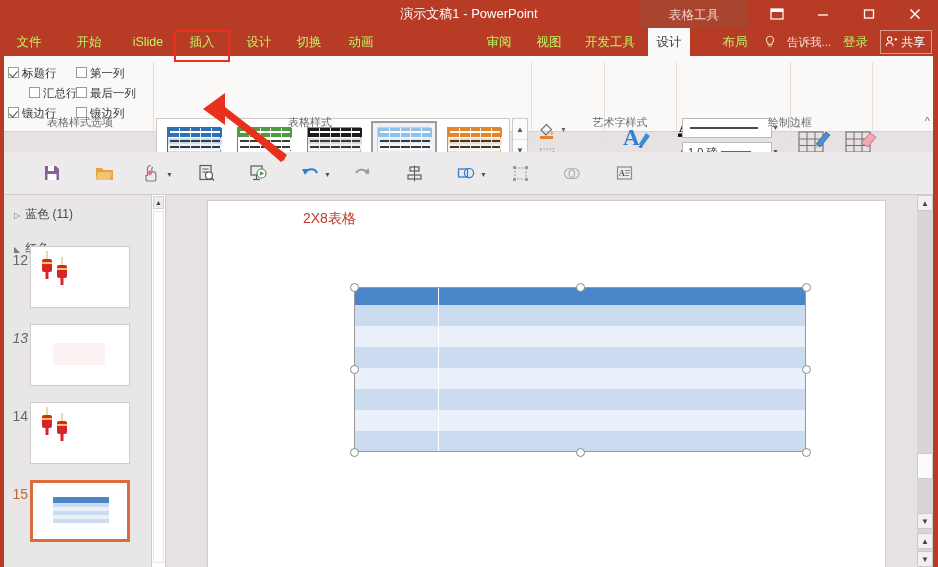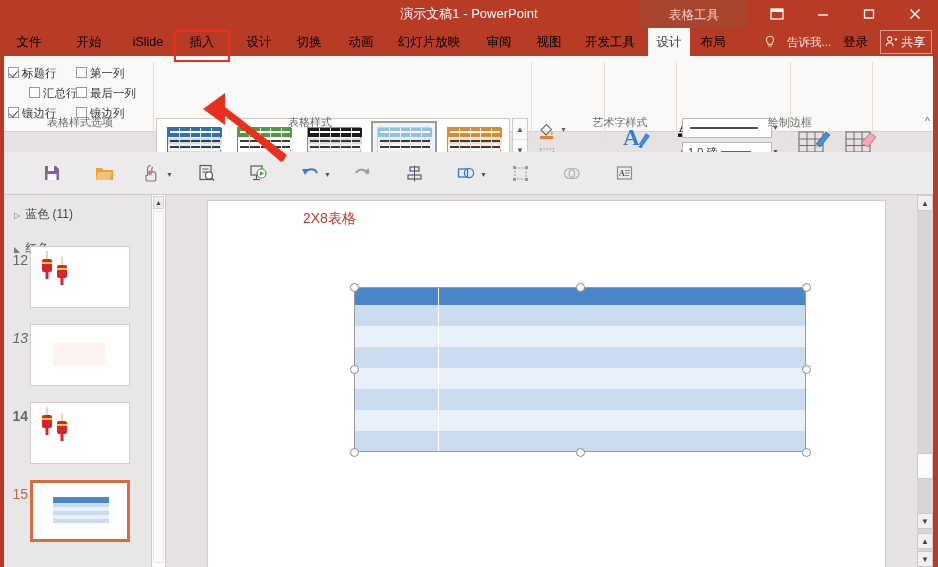--- a/index.html
+++ b/index.html
@@ -33,21 +33,21 @@
   }
   .win-btn svg { display: block; }
 
   
   .tabstrip {
     position: absolute; top: 28px; left: 0; width: 938px; height: 28px;
     background: #b83b26;
   }
   .tab {
     position: absolute; top: 0; height: 28px; line-height: 28px;
-    color: #000000; font-size: 12.5px; text-align: center; padding: 0 7px;
+    color: #bef264; font-size: 12.5px; text-align: center; padding: 0 7px;
     white-space: nowrap;
   }
   .tab.active {
     background: #faf9f8; color: #3b3b3b;
   }
   .tellme { color: #f6dcd5; font-size: 11.5px; }
   .share-box {
     position: absolute; top: 2px; height: 24px; border: 1px solid #d99b8b;
     color: #fff; font-size: 12px; line-height: 22px; padding: 0 6px 0 4px;
   }
@@ -246,26 +246,25 @@
       </svg>
     <span>共享</span>
   </div>
 <div class="tab" style="left: 8px; width: 42px;">文件</div>
     <div class="tab" style="left: 68px; width: 42px;">开始</div>
     <div class="tab" style="left: 124px; width: 48px;">iSlide</div>
     <div class="tab" style="left: 180px; width: 44px;">插入</div>
     <div class="tab" style="left: 238px; width: 42px;">设计</div>
     <div class="tab" style="left: 288px; width: 42px;">切换</div>
     <div class="tab" style="left: 340px; width: 42px;">动画</div>
-    <div class="tab" style="left: 390px; width: 78px;">幻灯片放映</div>
     <div class="tab" style="left: 478px; width: 42px;">审阅</div>
     <div class="tab" style="left: 528px; width: 42px;">视图</div>
     <div class="tab" style="left: 578px; width: 62px;">开发工具</div>
     <div class="tab active" style="left: 648px; width: 42px;">设计</div>
-    <div class="tab" style="left: 692px; width: 42px;">布局</div>
+    <div class="tab" style="left: 714px; width: 42px;">布局</div>
   </div>
 
 <div class="ribbon">
 
   <div class="grp-sep" style="left:153px"></div>
   <div class="grp-sep" style="left:531px"></div>
   <div class="grp-sep" style="left:604px"></div>
   <div class="grp-sep" style="left:676px"></div>
   <div class="grp-sep" style="left:790px"></div>
   <div class="grp-sep" style="left:872px"></div>
@@ -631,21 +630,21 @@
         <rect x="14.5" y="25" width="3" height="7" fill="#d8232a"></rect>
         <line x1="31" y1="10" x2="31" y2="18" stroke="#d8b24a" stroke-width="1"></line>
         <rect x="26" y="18" width="10" height="13" rx="2" fill="#d8232a"></rect>
         <rect x="26" y="21" width="10" height="2" fill="#f2c94c"></rect>
         <rect x="29.5" y="31" width="3" height="7" fill="#d8232a"></rect>
       </svg></div>
     <div class="slide-num" style="left: 2px; top: 135px; font-style: italic;">13</div>
     <div class="thumb" style="left: 30px; top: 129px; width: 100px; height: 62px;"><svg width="96" height="56" viewBox="0 0 96 56">
         <rect x="22" y="18" width="52" height="22" fill="#fdf2f2"></rect>
       </svg></div>
-    <div class="slide-num" style="left: 2px; top: 213px; font-weight: bold;">14</div>
+    <div class="slide-num" style="left: 2px; top: 213px;">14</div>
     <div class="thumb" style="left: 30px; top: 207px; width: 100px; height: 62px;"><svg width="96" height="56" viewBox="0 0 96 56">
         <line x1="16" y1="4" x2="16" y2="12" stroke="#d8b24a" stroke-width="1"></line>
         <rect x="11" y="12" width="10" height="13" rx="2" fill="#d8232a"></rect>
         <rect x="11" y="15" width="10" height="2" fill="#f2c94c"></rect>
         <rect x="14.5" y="25" width="3" height="7" fill="#d8232a"></rect>
         <line x1="31" y1="10" x2="31" y2="18" stroke="#d8b24a" stroke-width="1"></line>
         <rect x="26" y="18" width="10" height="13" rx="2" fill="#d8232a"></rect>
         <rect x="26" y="21" width="10" height="2" fill="#f2c94c"></rect>
         <rect x="29.5" y="31" width="3" height="7" fill="#d8232a"></rect>
       </svg></div>

